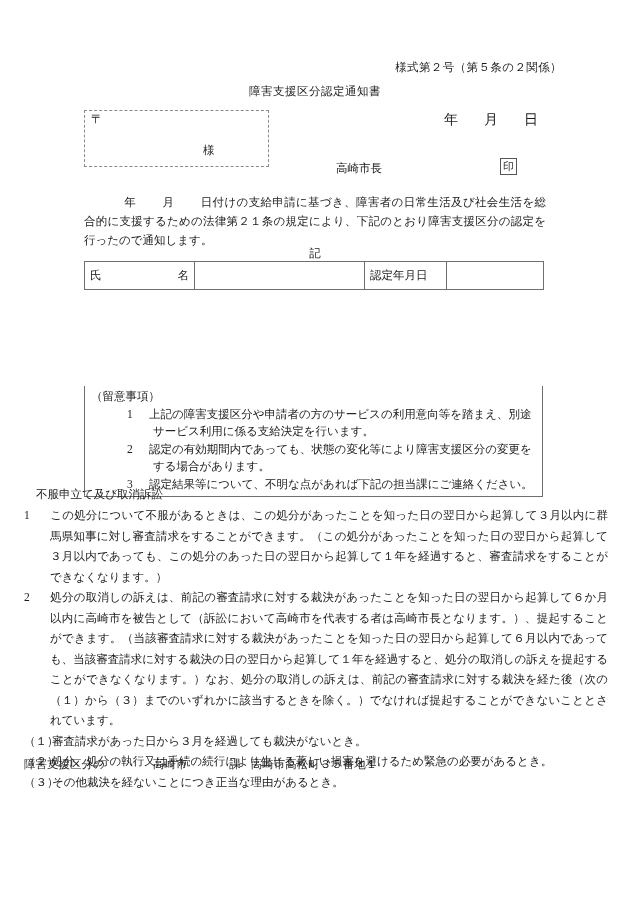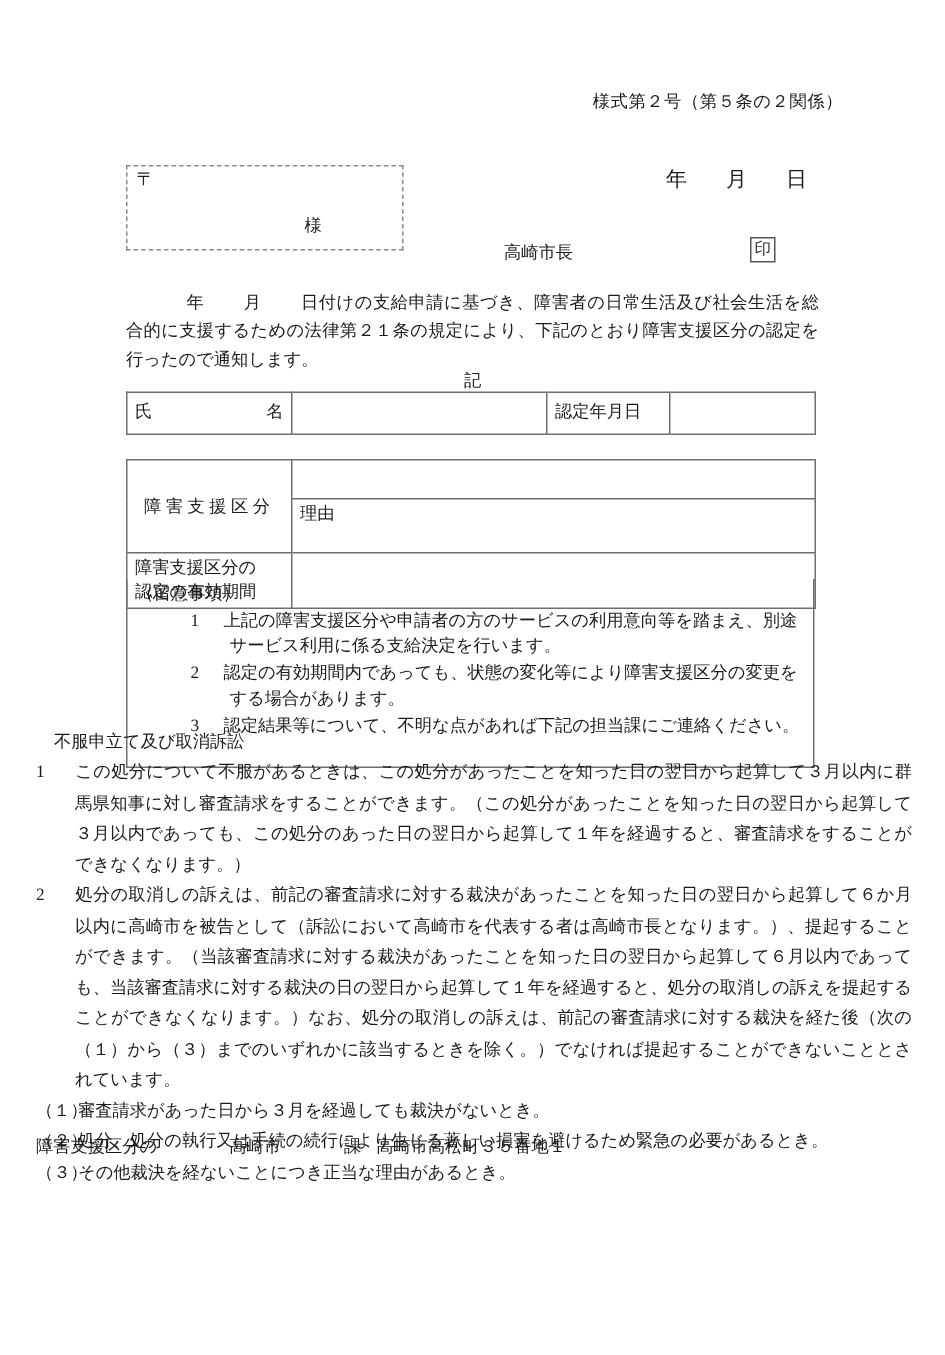--- a/index.html
+++ b/index.html
@@ -154,21 +154,21 @@
   .notes {
     position: absolute;
     left: 84px;
     top: 386px;
     width: 459px;
     box-sizing: border-box;
     border: 1px solid #6f6f6f;
     border-top: none;
     font-size: 11.5px;
     line-height: 17.5px;
-    padding: 2px 6px 18px 6px;
+    padding: 2px 6px 3px 6px;
   }
   .notes .nhead { display: block; }
   .notes .nitem {
     display: block;
     padding-left: 22px;
     text-indent: -22px;
   }
   .notes .nitem .num { display: inline-block; width: 22px; text-indent: 0; }
   .notes .nitem .txt { display: inline; }
   .notes .nitem.wrap { padding-left: 26px; text-indent: -26px; margin-left: 36px; }
@@ -216,20 +216,21 @@
   .contact .sp2 { display: inline-block; width: 42px; }
   .contact .sp3 { display: inline-block; width: 10px; }
 </style>
 </head>
 <body>
 
 <div class="page">
 
   <div class="form-no">様式第２号（第５条の２関係）</div>
 
+  <div class="doc-title">障害支援区分認定通知書</div>
 
   <div class="addressee-box">
     <span class="postal-mark">〒</span>
     <span class="sama">様</span>
   </div>
 
   <div class="date-line">
     <span>年</span><span class="g"></span><span>月</span><span class="g"></span><span>日</span>
   </div>
 
@@ -252,42 +253,20 @@
     <tbody>
       <tr>
         <td class="lbl-name">氏名</td>
         <td></td>
         <td>認定年月日</td>
         <td></td>
       </tr>
     </tbody>
   </table>
 
-  <table class="form t2">
-    <colgroup>
-        <col style="width:110px">
-        <col style="width:349px">
-      </colgroup>
-    <tbody>
-      <tr>
-        <td class="lbl-kubun" rowspan="2">障害支援区分</td>
-        <td style="height:21px"></td>
-      </tr>
-      <tr>
-        <td style="height:31px; vertical-align:top">理由</td>
-      </tr>
-      <tr>
-        <td class="lbl-kikan" style="height:32px">
-          <span>障害支援区分の</span><br>
-          <span>認定の有効期間</span>
-        </td>
-        <td></td>
-      </tr>
-    </tbody>
-  </table>
 
   <div class="notes">
     <span class="nhead">（留意事項）</span>
     <span class="nitem wrap">
       <span class="num">1</span><span class="txt">上記の障害支援区分や申請者の方のサービスの利用意向等を踏まえ、別途サービス利用に係る支給決定を行います。</span>
     </span>
     <span class="nitem wrap">
       <span class="num">2</span><span class="txt">認定の有効期間内であっても、状態の変化等により障害支援区分の変更をする場合があります。</span>
     </span>
     <span class="nitem wrap">

